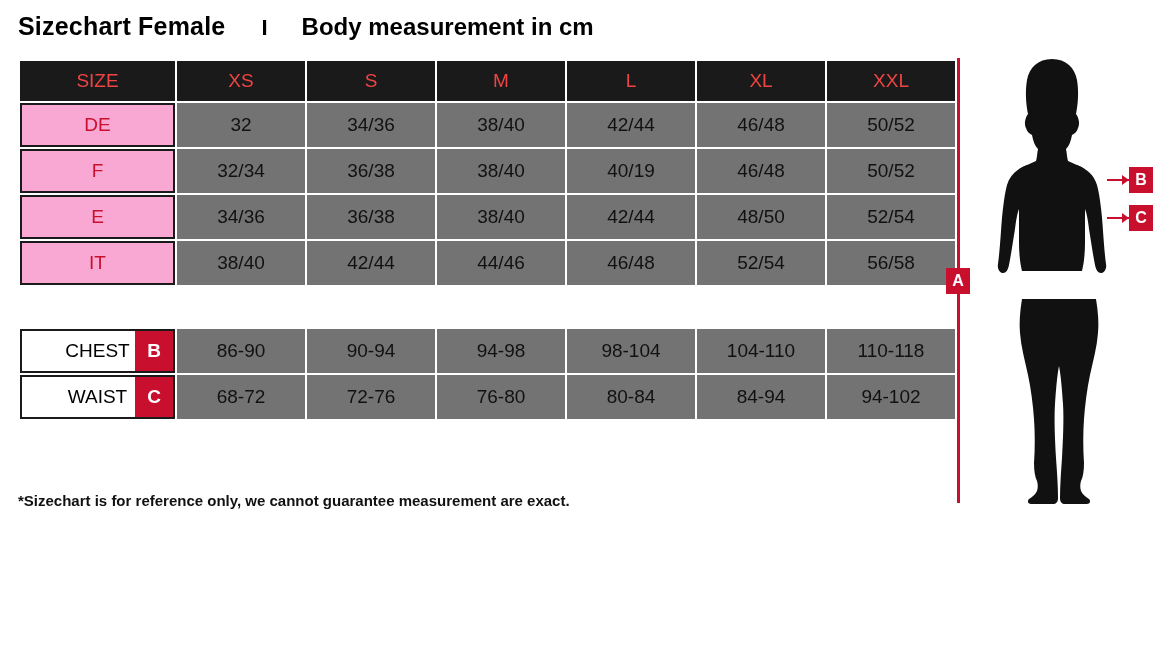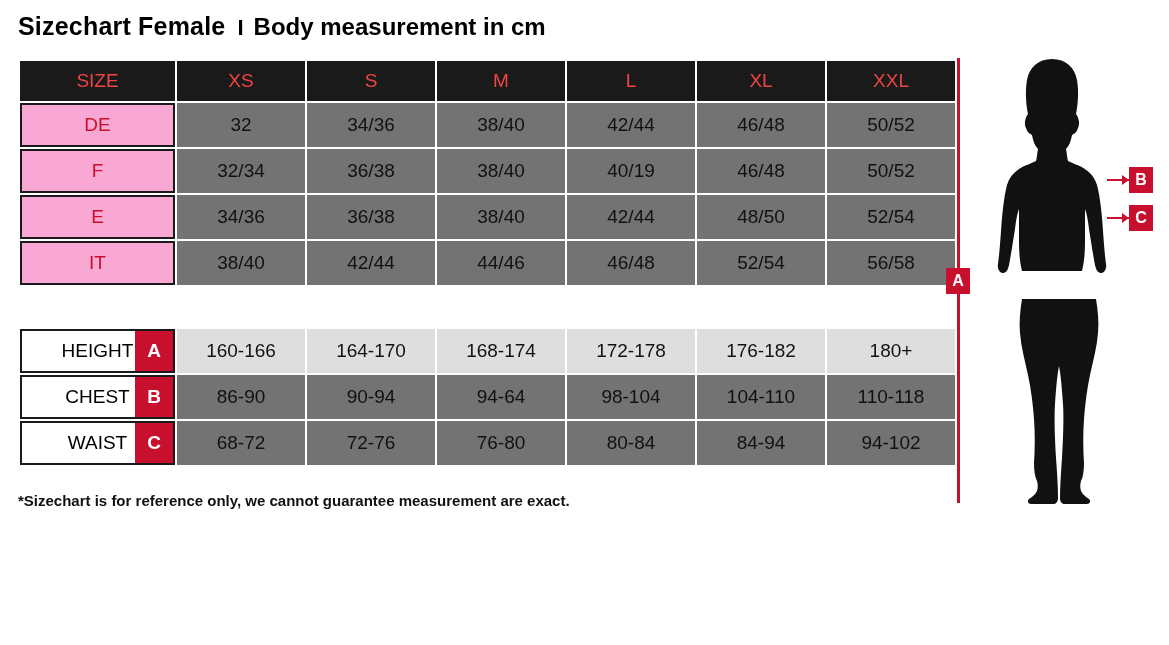--- a/index.html
+++ b/index.html
@@ -22,20 +22,21 @@
   }
 
   
   .title-row {
     position: absolute;
     left: 18px;
     top: 12px;
     display: flex;
     align-items: baseline;
     white-space: nowrap;
+    gap: 24px;
   }
   .title-main {
     font-size: 25px;
     font-weight: bold;
     letter-spacing: 0.2px;
   }
   .title-sep {
     font-size: 22px;
     font-weight: bold;
     margin: 0 10px 0 12px;
@@ -258,41 +259,29 @@
           <td class="cell-grey">46/48</td>
           <td class="cell-grey">52/54</td>
           <td class="cell-grey">56/58</td>
         </tr>
 
 
         <tr class="row-gap">
             <td colspan="7"></td>
           </tr>
 
-        <tr>
-          <td class="meas-label">
-            <span class="txt">HEIGHT</span>
-            <span class="tag">A</span>
-          </td>
-          <td class="cell-grey cell-bold">160-166</td>
-          <td class="cell-grey cell-bold">164-170</td>
-          <td class="cell-grey cell-bold">168-174</td>
-          <td class="cell-grey cell-bold">172-178</td>
-          <td class="cell-grey cell-bold">176-182</td>
-          <td class="cell-grey cell-bold">180+</td>
-        </tr>
 
         <tr>
           <td class="meas-label">
             <span class="txt">CHEST</span>
             <span class="tag">B</span>
           </td>
           <td class="cell-grey">86-90</td>
           <td class="cell-grey">90-94</td>
-          <td class="cell-grey">94-64</td>
+          <td class="cell-grey">94-98</td>
           <td class="cell-grey">98-104</td>
           <td class="cell-grey">104-110</td>
           <td class="cell-grey">110-118</td>
         </tr>
 
         <tr>
           <td class="meas-label">
             <span class="txt">WAIST</span>
             <span class="tag">C</span>
           </td>

